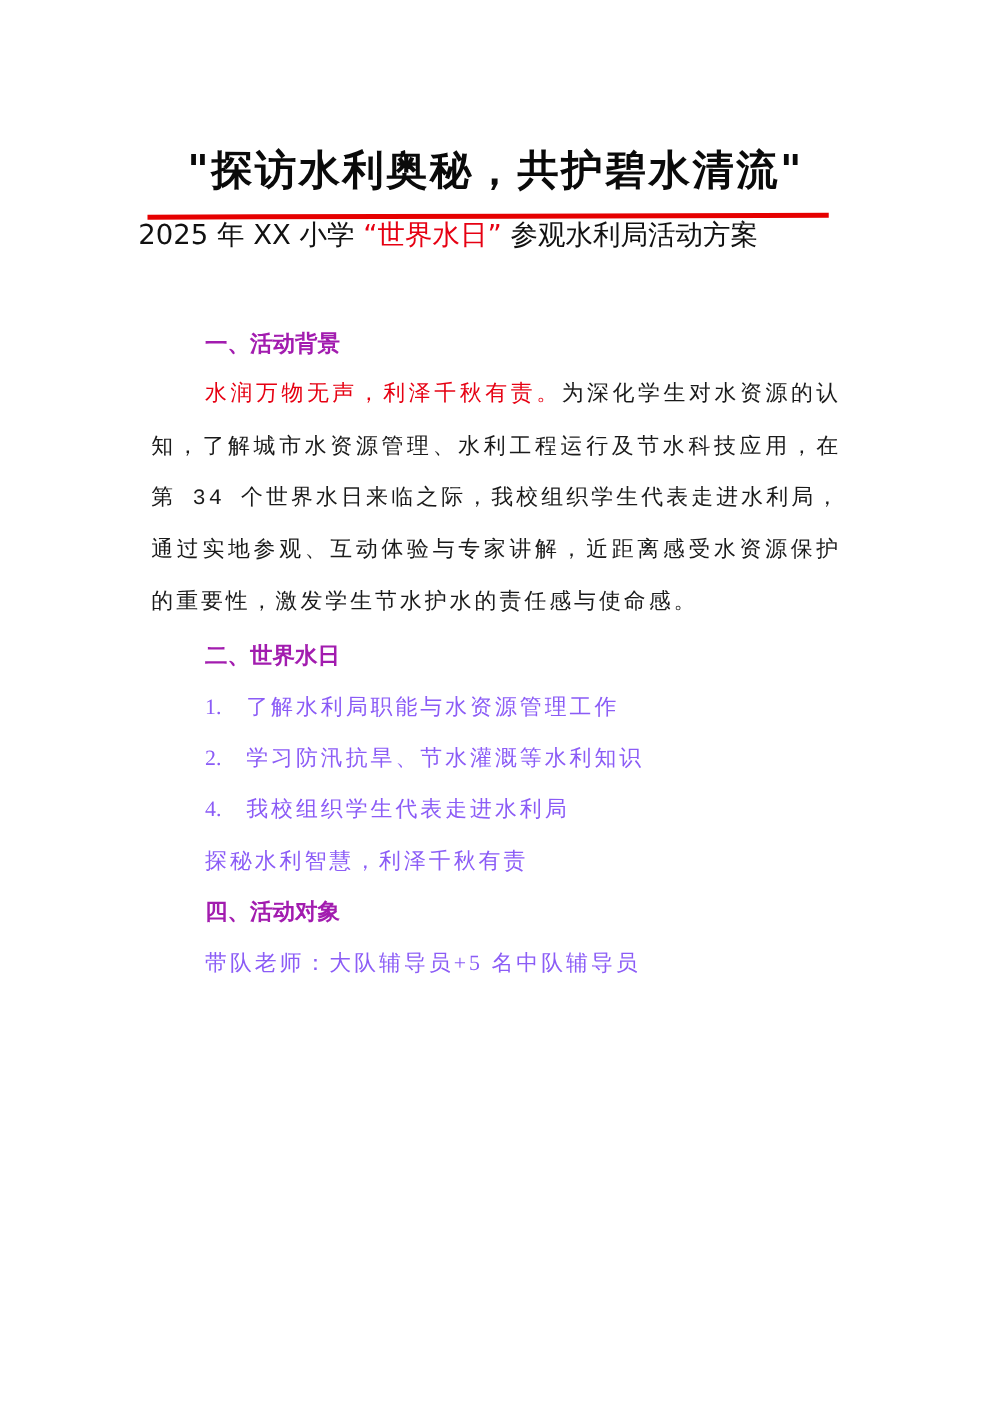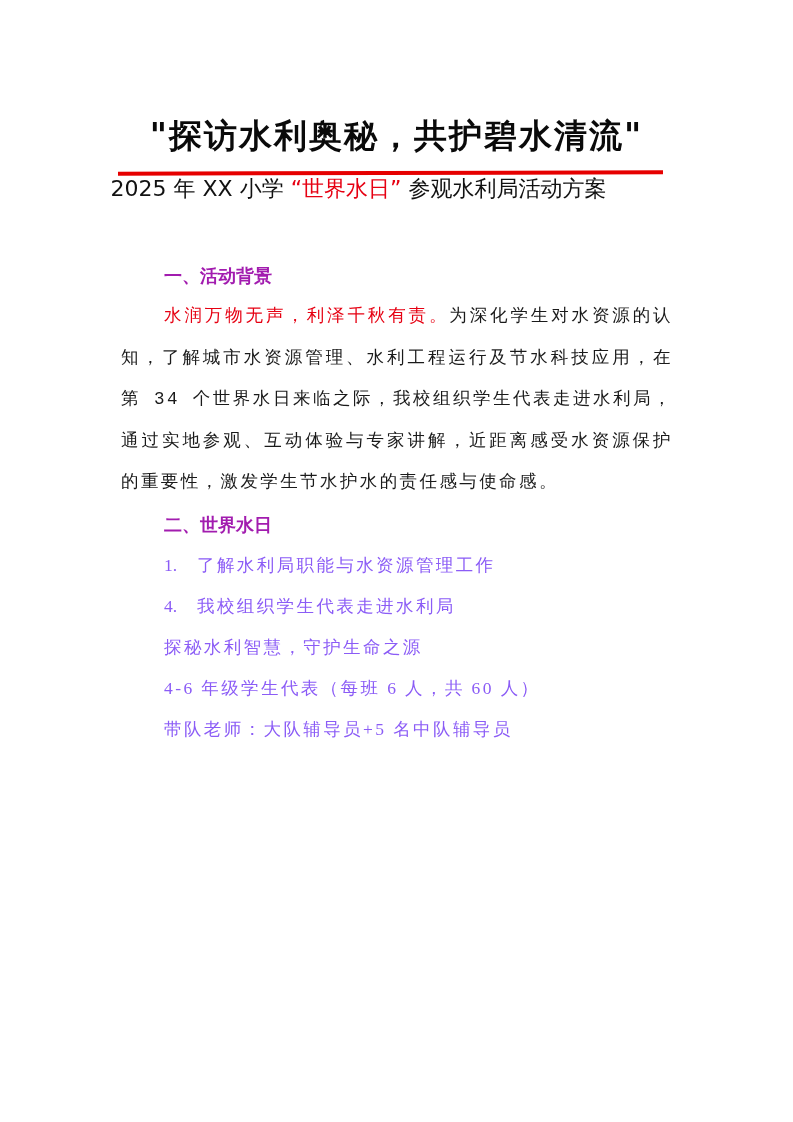--- a/index.html
+++ b/index.html
@@ -118,23 +118,26 @@
   <div class="content">
 
     <div class="heading">一、活动背景</div>
     <p class="para"><span class="lead">水润万物无声，利泽千秋有责。</span><span>为深化学生对水资源的认知，了解城市水资源管理、水利工程运行及节水科技应用，在第 34 个世界水日来临之际，我校组织学生代表走进水利局，通过实地参观、互动体验与专家讲解，近距离感受水资源保护的重要性，激发学生节水护水的责任感与使命感。</span></p>
 
     <div class="heading">二、世界水日</div>
     <div class="line list-item">
       <span class="num">1.</span><span>了解水利局职能与水资源管理工作</span>
     </div>
     <div class="line list-item">
+      <span class="num">2.</span><span>学习防汛抗旱、节水灌溉等水利知识</span>
+    </div>
+    <div class="line list-item">
       <span class="num">4.</span><span>我校组织学生代表走进水利局</span>
     </div>
 
-    <div class="line">探秘水利智慧，守护生命之源</div>
+    <div class="line">探秘水利智慧，利泽千秋有责</div>
 
-    <div class="line">4-6 年级学生代表（每班 6 人，共 60 人）</div>
+    <div class="heading">四、活动对象</div>
     <div class="line">带队老师：大队辅导员+5 名中队辅导员</div>
 
 
   </div>
 </div>
 
 </body></html>

